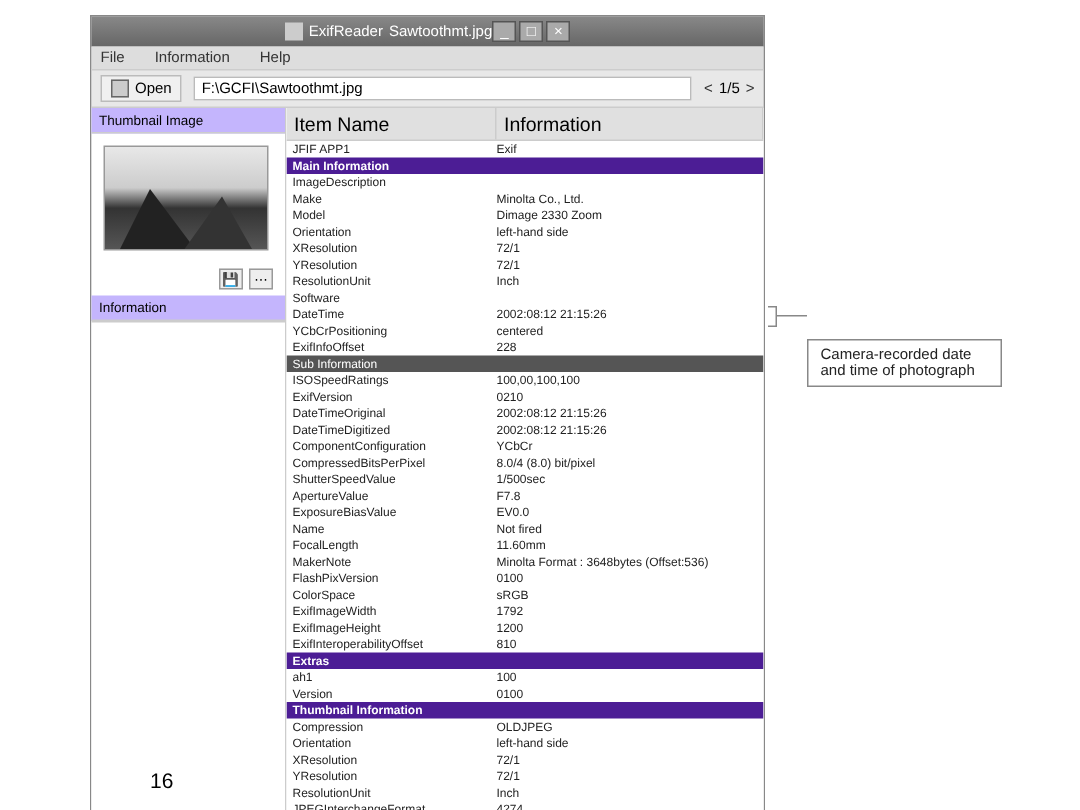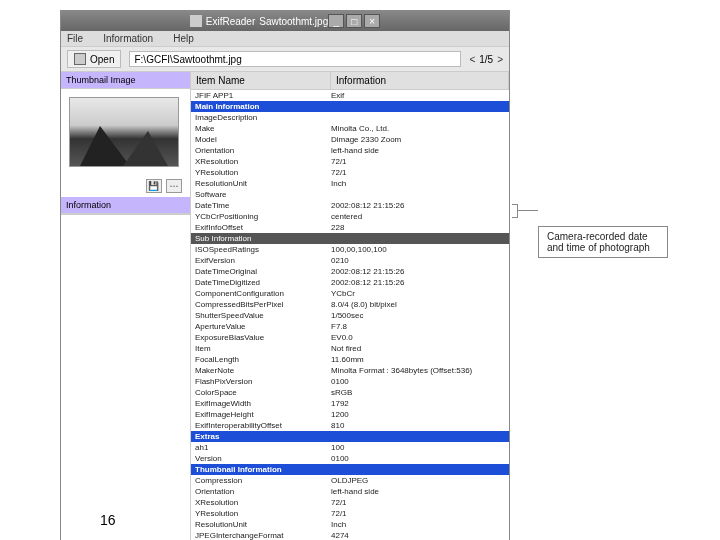--- a/index.html
+++ b/index.html
@@ -23,24 +23,24 @@
   .panel-header { background: #c4b5fd; padding: 3px 5px; font-size: 9px; border-bottom: 1px solid #ccc; }
   .thumb-area { padding: 8px; }
   .thumb { width: 110px; height: 70px; background: linear-gradient(to bottom, #e8e8e8 0%, #ccc 40%, #333 60%, #555 100%); border: 1px solid #999; position: relative; }
   .mountain { position: absolute; left: 10px; bottom: 0; width: 0; height: 0; border-left: 20px solid transparent; border-right: 30px solid transparent; border-bottom: 40px solid #222; }
   .mountain2 { position: absolute; right: 10px; bottom: 0; width: 0; height: 0; border-left: 25px solid transparent; border-right: 20px solid transparent; border-bottom: 35px solid #333; }
   .thumb-btns { display: flex; gap: 4px; justify-content: flex-end; padding: 4px 8px; }
   .tb-btn { width: 16px; height: 14px; border: 1px solid #999; background: #eee; font-size: 9px; display: flex; align-items: center; justify-content: center; }
   .info-area { flex: 1; border-top: 1px solid #ccc; padding: 4px; font-size: 9px; background: #fff; min-height: 200px; }
   .right-panel { flex: 1; background: #fff; font-size: 8px; overflow: hidden; }
   .cols-header { display: flex; background: #e0e0e0; border-bottom: 1px solid #ccc; }
-  .col-h { padding: 3px 5px; border-right: 1px solid #ccc; font-size: 10px; }
+  .col-h { padding: 3px 5px; border-right: 1px solid #ccc; font-size: 13px; }
   .col-h1 { width: 140px; }
   .col-h2 { flex: 1; }
-  .section-bar { background: #1d4ed8; color: #fff; padding: 1px 4px; font-size: 8px; font-weight: bold; }
+  .section-bar { background: #4c1d95; color: #fff; padding: 1px 4px; font-size: 8px; font-weight: bold; }
   .sub-bar { background: #555; color: #fff; padding: 1px 4px; font-size: 8px; font-weight: normal; }
   .row { display: flex; padding: 0 4px; line-height: 11px; }
   .row-k { width: 136px; font-size: 8px; color: #222; }
   .row-v { flex: 1; font-size: 8px; color: #222; }
   .callout { position: absolute; font-size: 10px; color: #222; border: 1px solid #888; padding: 4px 8px; background: #fff; }
   .callout-line { position: absolute; border-top: 1px solid #888; }
   .bracket { position: absolute; border-right: 1px solid #888; border-top: 1px solid #888; border-bottom: 1px solid #888; width: 6px; }
   .footer { position: absolute; bottom: 12px; left: 100px; right: 40px; display: flex; justify-content: space-between; font-size: 14px; }
 </style>
 </head>
@@ -181,21 +181,21 @@
             </div>
             <div class="row">
               <div class="row-k">ApertureValue</div>
               <div class="row-v">F7.8</div>
             </div>
             <div class="row">
               <div class="row-k">ExposureBiasValue</div>
               <div class="row-v">EV0.0</div>
             </div>
             <div class="row">
-              <div class="row-k">Item</div>
+              <div class="row-k">Name</div>
               <div class="row-v">Not fired</div>
             </div>
             <div class="row">
               <div class="row-k">FocalLength</div>
               <div class="row-v">11.60mm</div>
             </div>
             <div class="row">
               <div class="row-k">MakerNote</div>
               <div class="row-v">Minolta Format : 3648bytes (Offset:536)</div>
             </div>

